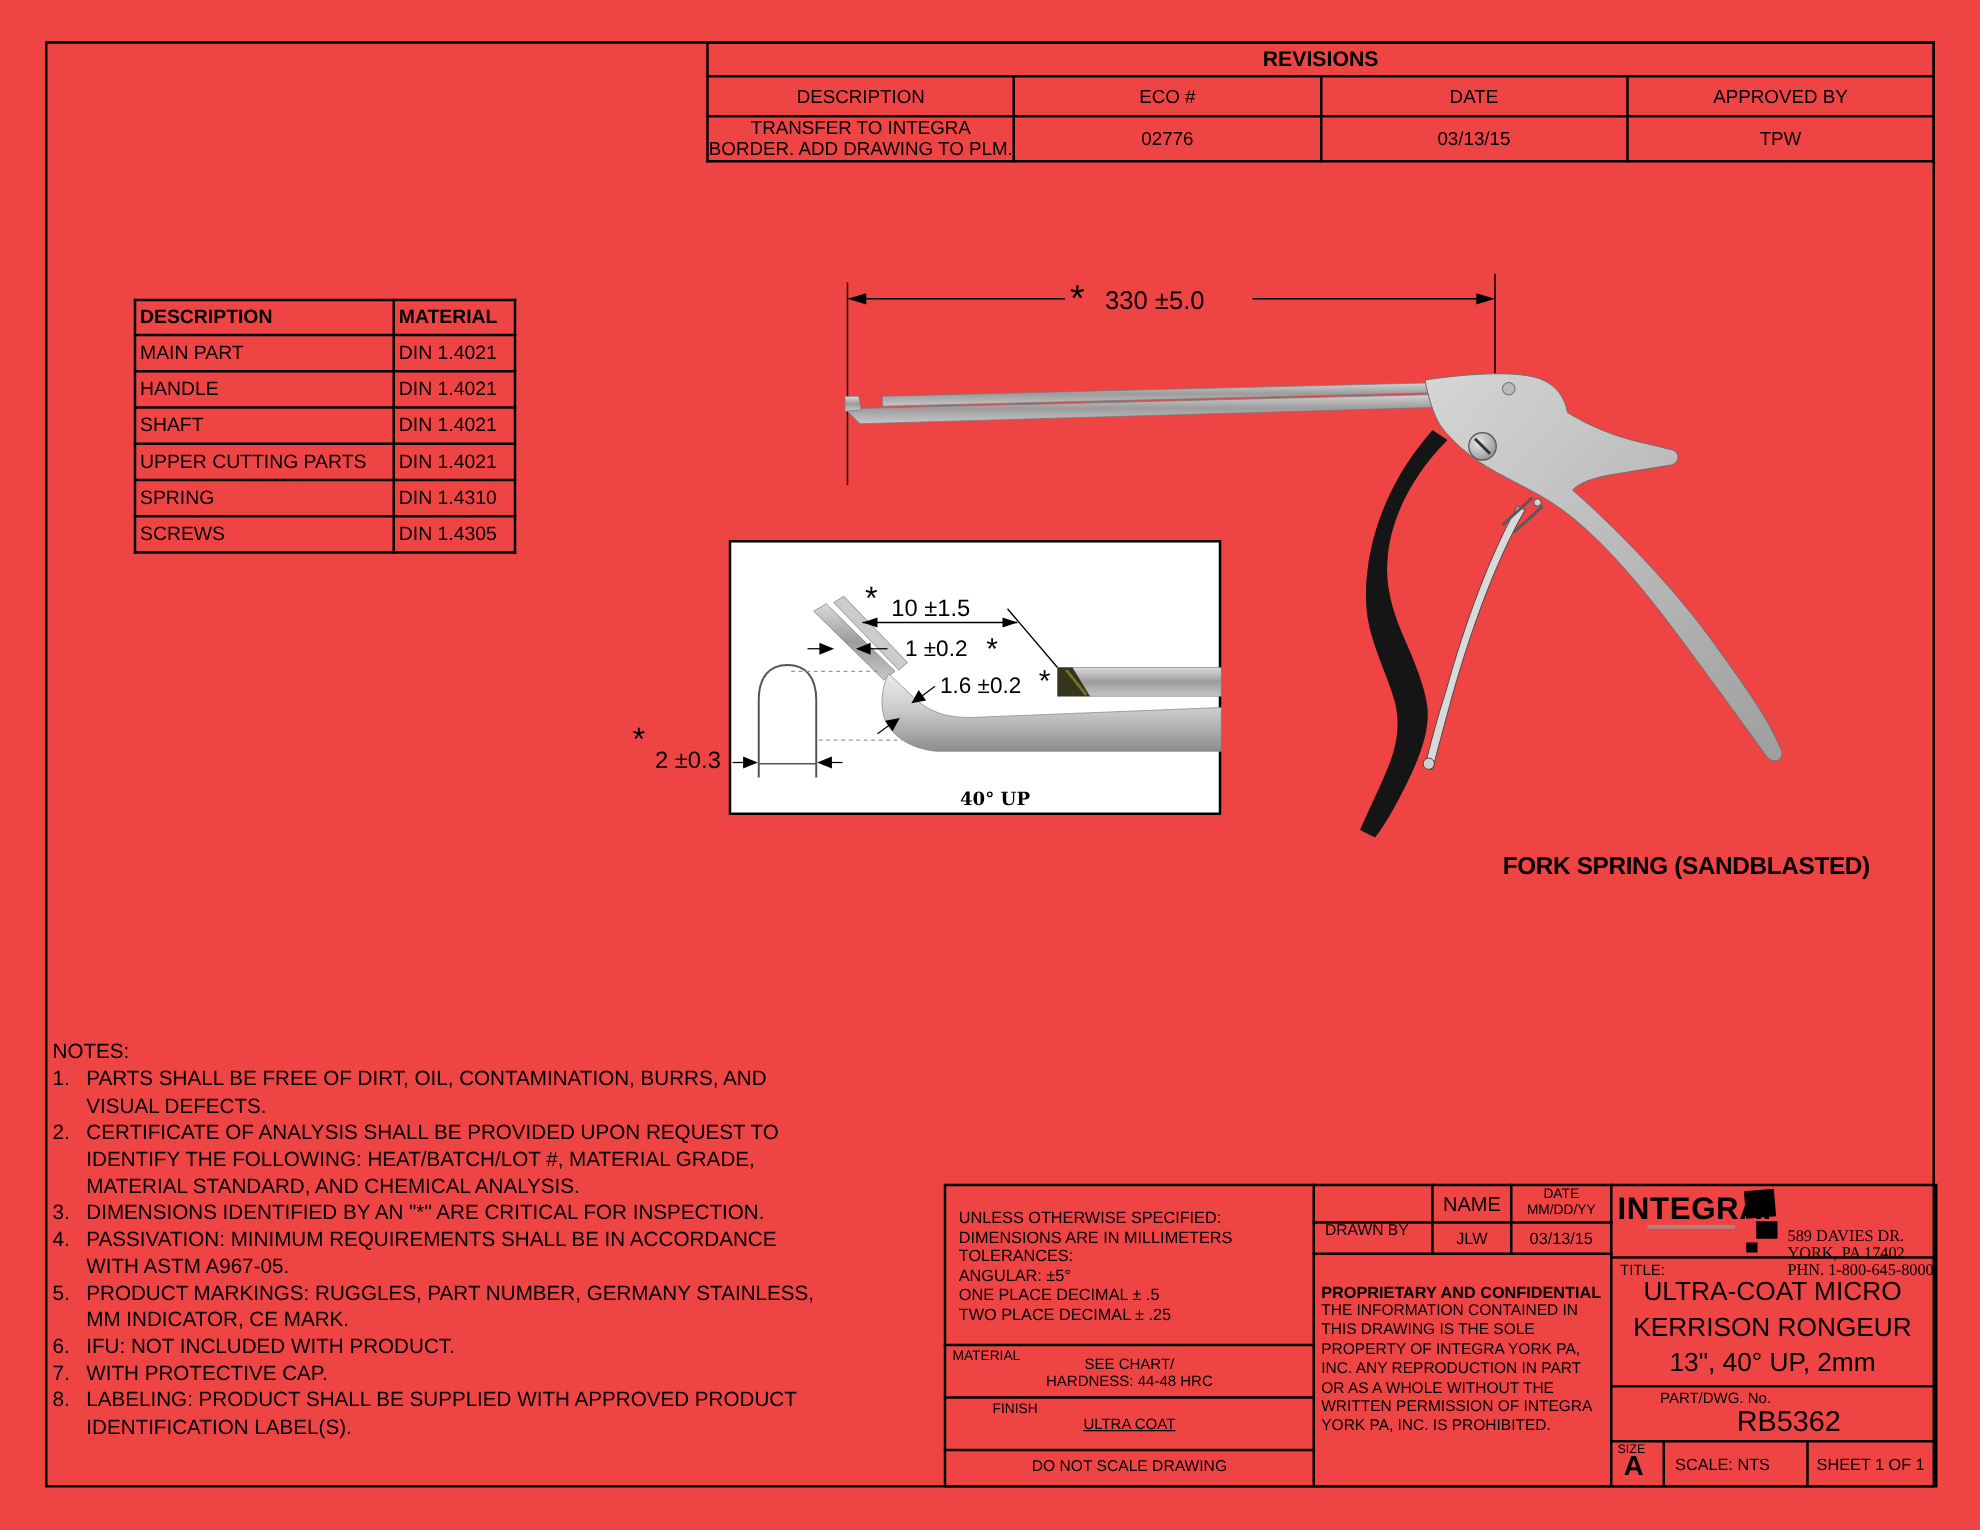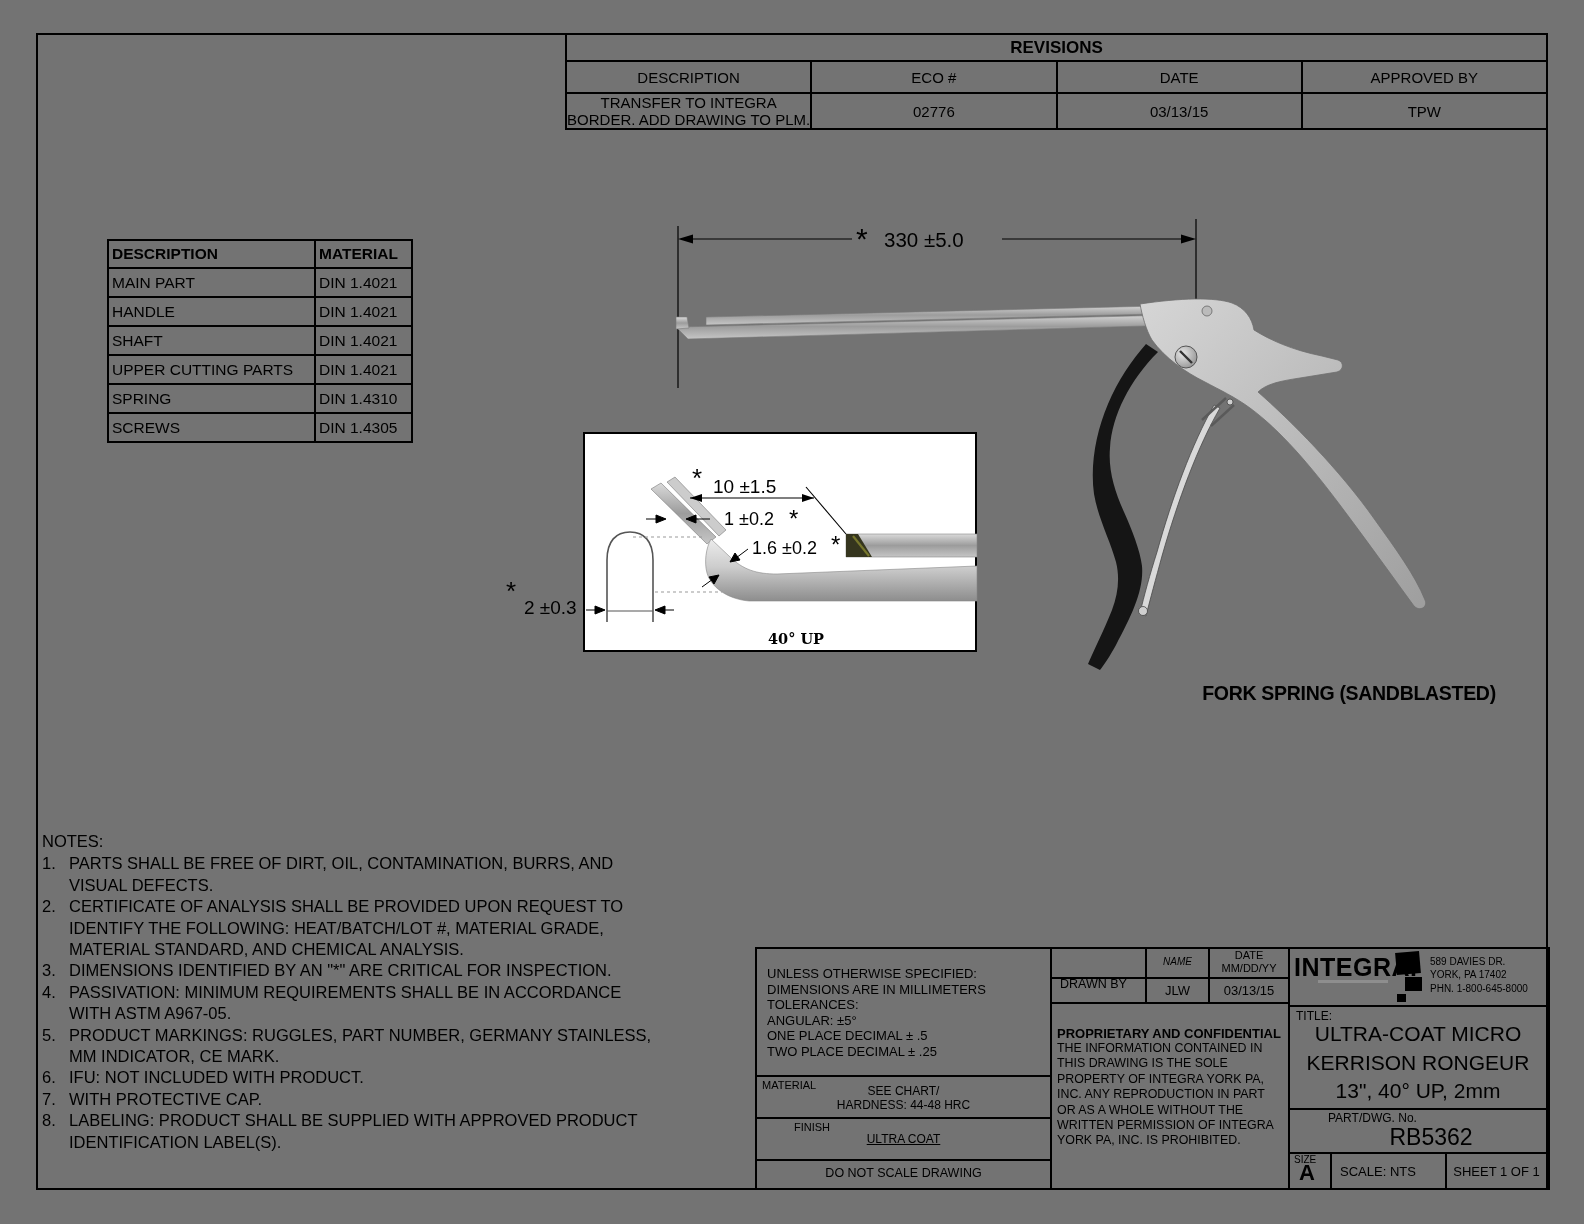--- a/index.html
+++ b/index.html
@@ -1,16 +1,16 @@
 <!DOCTYPE html>
 <html><head>
 <meta charset="utf-8">
 <style>
   html,body{margin:0;padding:0;background:#fff;}
-  .sheet{position:relative;width:1584px;height:1224px;background:#737373;overflow:hidden;
+  .sheet{position:relative;width:1584px;height:1224px;background:#ef4444;overflow:hidden;
          font-family:"Liberation Sans",sans-serif;color:#000;}
   .abs{position:absolute;}
   .border-frame{left:36px;top:33px;width:1508px;height:1153px;border:2px solid #000;}
   
   table{border-collapse:collapse;}
   .revisions{left:565px;top:33px;width:983px;table-layout:fixed;}
   .revisions th,.revisions td{border:2px solid #000;font-size:15px;text-align:center;padding:0;}
   .revisions .tbl-title{font-weight:bold;font-size:17px;height:25px;}
   .revisions .hd td{height:30px;font-size:15px;}
   .revisions .dr td{height:29px;}
@@ -332,21 +332,21 @@
 
   <div class="tb-text small" style="left:762px;top:1079px;">MATERIAL</div>
   <div class="tb-text center" style="left:755px;top:1084px;width:297px;font-size:12px;line-height:14px;">
     <div>SEE CHART/</div>
     <div>HARDNESS: 44-48 HRC</div>
   </div>
   <div class="tb-text small" style="left:794px;top:1121px;">FINISH</div>
   <div class="tb-text center" style="left:755px;top:1132px;width:297px;font-size:12px;text-decoration:underline;">ULTRA COAT</div>
   <div class="tb-text center" style="left:755px;top:1166px;width:297px;">DO NOT SCALE DRAWING</div>
 
-  <div class="tb-text center" style="left:1147px;top:956px;width:61px;font-size:10px;font-style:italic;">NAME</div>
+  <div class="tb-text center" style="left:1147px;top:956px;width:61px;font-size:16px;">NAME</div>
   <div class="tb-text center" style="left:1210px;top:949px;width:78px;font-size:11px;line-height:12.8px;">
     <div>DATE</div>
     <div>MM/DD/YY</div>
   </div>
   <div class="tb-text" style="left:1060px;top:977px;">DRAWN BY</div>
   <div class="tb-text center" style="left:1147px;top:983px;width:61px;font-size:13px;">JLW</div>
   <div class="tb-text center" style="left:1210px;top:983px;width:78px;font-size:13px;">03/13/15</div>
 
   <div class="tb-text" style="left:1057px;top:1026px;width:230px;">
     <div class="prop-title">PROPRIETARY AND CONFIDENTIAL</div>
@@ -357,21 +357,21 @@
     <div class="prop-line">OR AS A WHOLE WITHOUT THE</div>
     <div class="prop-line">WRITTEN PERMISSION OF INTEGRA</div>
     <div class="prop-line">YORK PA, INC. IS PROHIBITED.</div>
   </div>
 
   <div class="abs logo-word">INTEGRA.</div>
   <div class="abs logo-sub"></div>
   <div class="sq" style="left:1396px;top:952px;width:24px;height:22px;transform:rotate(-5deg);"></div>
   <div class="sq" style="left:1405px;top:977px;width:17px;height:14px;"></div>
   <div class="sq" style="left:1397px;top:994px;width:9px;height:8px;"></div>
-  <div class="tb-text" style="left:1430px;top:955px;font-size:10px;line-height:13.4px;">
+  <div class="tb-text" style="left:1430px;top:982px;font-size:13px;line-height:13.4px;font-family:Liberation Serif, serif;">
     <div>589 DAVIES DR.</div>
     <div>YORK, PA 17402</div>
     <div>PHN. 1-800-645-8000</div>
   </div>
 
   <div class="tb-text" style="left:1296px;top:1009px;font-size:12px;">TITLE:</div>
   <div class="tb-text center" style="left:1288px;top:1020px;width:260px;font-size:21px;line-height:28.5px;">
     <div>ULTRA-COAT MICRO</div>
     <div>KERRISON RONGEUR</div>
     <div>13", 40° UP, 2mm</div>

